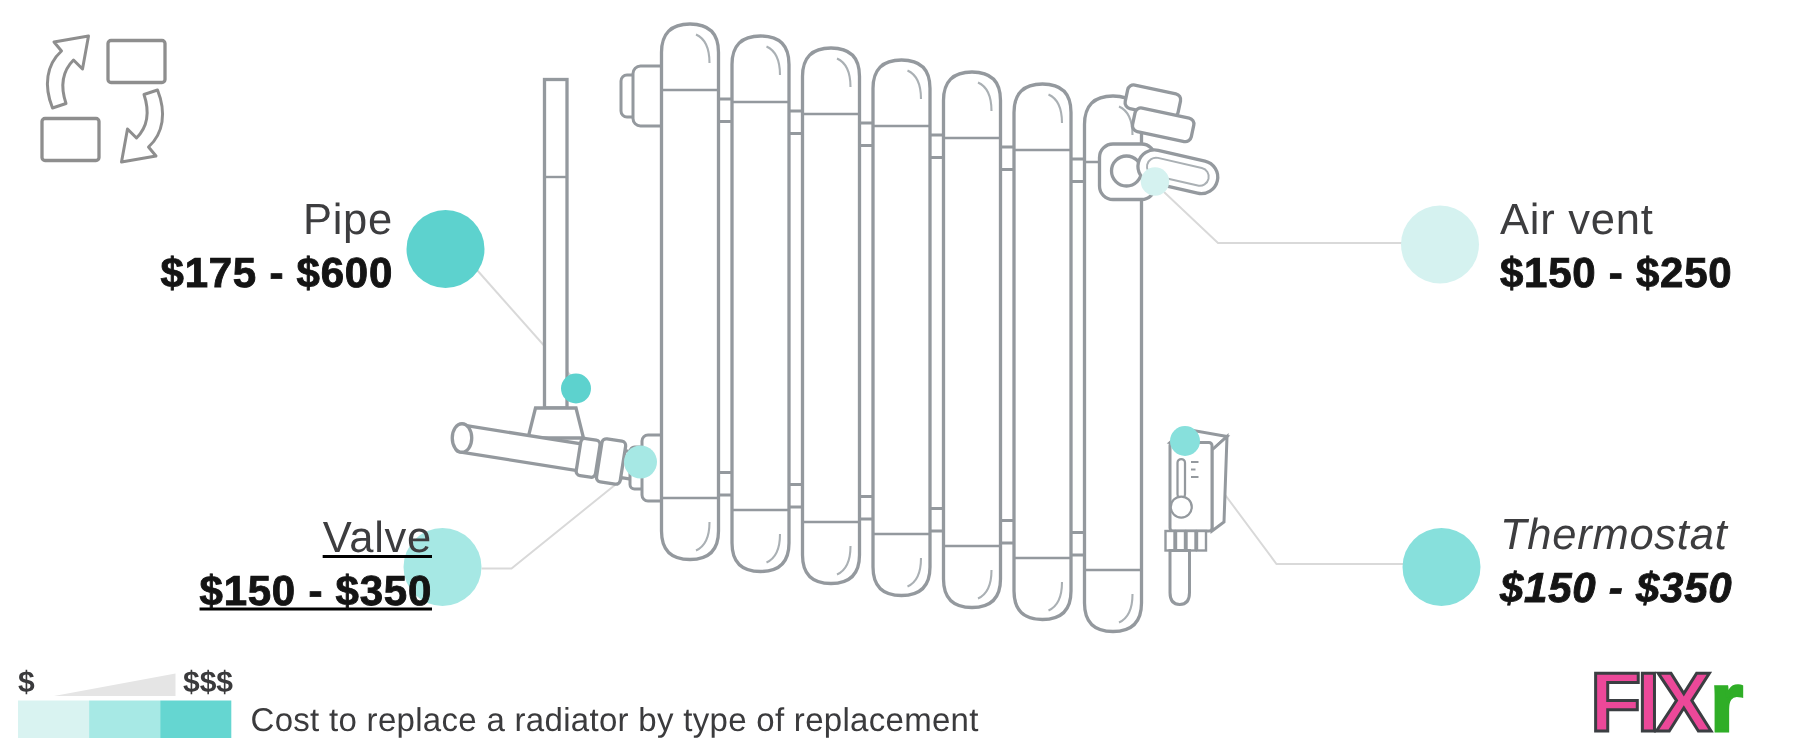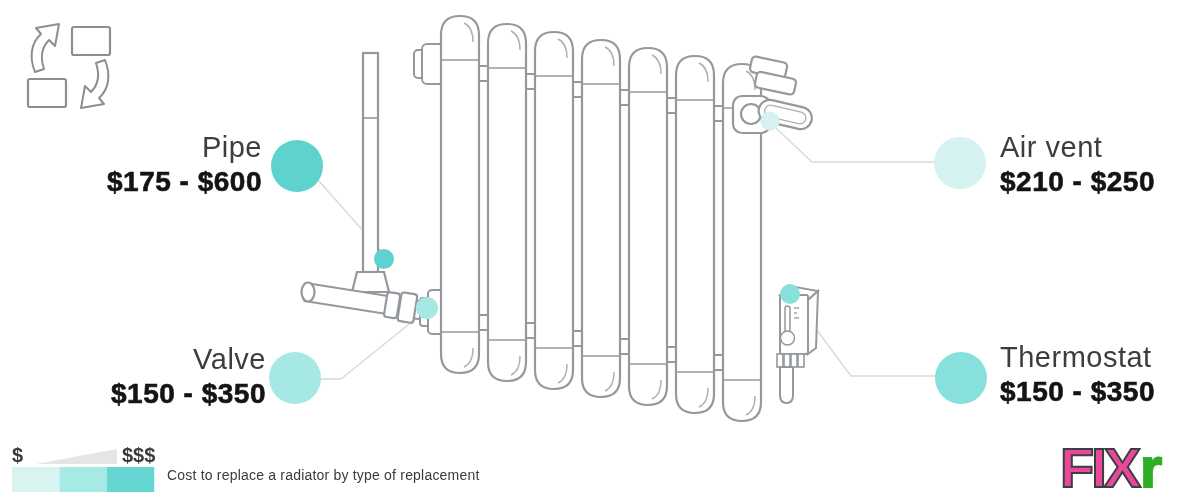--- a/index.html
+++ b/index.html
@@ -23,21 +23,21 @@
     font-size:28px;line-height:36px;font-weight:700;color:#141414;
     letter-spacing:.5px;-webkit-text-stroke:.6px #141414;
   }
 
   
   .legend-symbol{
     position:absolute;font-size:20px;font-weight:700;color:#3a3a3c;
   }
   .caption{
     position:absolute;left:167px;top:467px;
-    font-size:14px;color:#3b3b3d;letter-spacing:.2px;
+    font-size:22px;color:#3b3b3d;letter-spacing:.2px;
   }
 
   
   .logo{position:absolute;left:1060px;top:440px;display:flex;align-items:flex-start;}
   .logo-fix{
     font-size:56px;line-height:56px;font-weight:700;color:#ec4899;
     letter-spacing:-3px;-webkit-text-stroke:2px #3b3e42;
   }
   .logo-r{
     font-size:56px;line-height:56px;font-weight:700;color:#2fae27;
@@ -175,31 +175,31 @@
         <rect x="106.8" y="467" width="47.4" height="25" fill="#65d6d1"></rect>
       </g>
     </g>
   </svg>
 
   <div class="callout left" style="right:938px; top:131px;">
     <div class="callout-label">Pipe</div>
     <div class="callout-price">$175 - $600</div>
   </div>
 
-  <div class="callout left" style="right:934px; top:343px;">
+  <div class="callout left" style="right:912px; top:343px;text-decoration:underline;">
     <div class="callout-label">Valve</div>
     <div class="callout-price">$150 - $350</div>
   </div>
 
   <div class="callout right" style="left:1000px; top:131px;">
     <div class="callout-label">Air vent</div>
-    <div class="callout-price">$210 - $250</div>
-  </div>
-
-  <div class="callout right" style="left:1000px; top:341px;">
+    <div class="callout-price">$150 - $250</div>
+  </div>
+
+  <div class="callout right" style="left:1000px; top:341px;font-style:italic;">
     <div class="callout-label">Thermostat</div>
     <div class="callout-price">$150 - $350</div>
   </div>
 
   <div class="legend-symbol" style="left:12px; top:444px;">$</div>
   <div class="legend-symbol" style="left:122px; top:444px;">$$$</div>
 
   <div class="caption">Cost to replace a radiator by type of replacement</div>
 
   <div class="logo">

